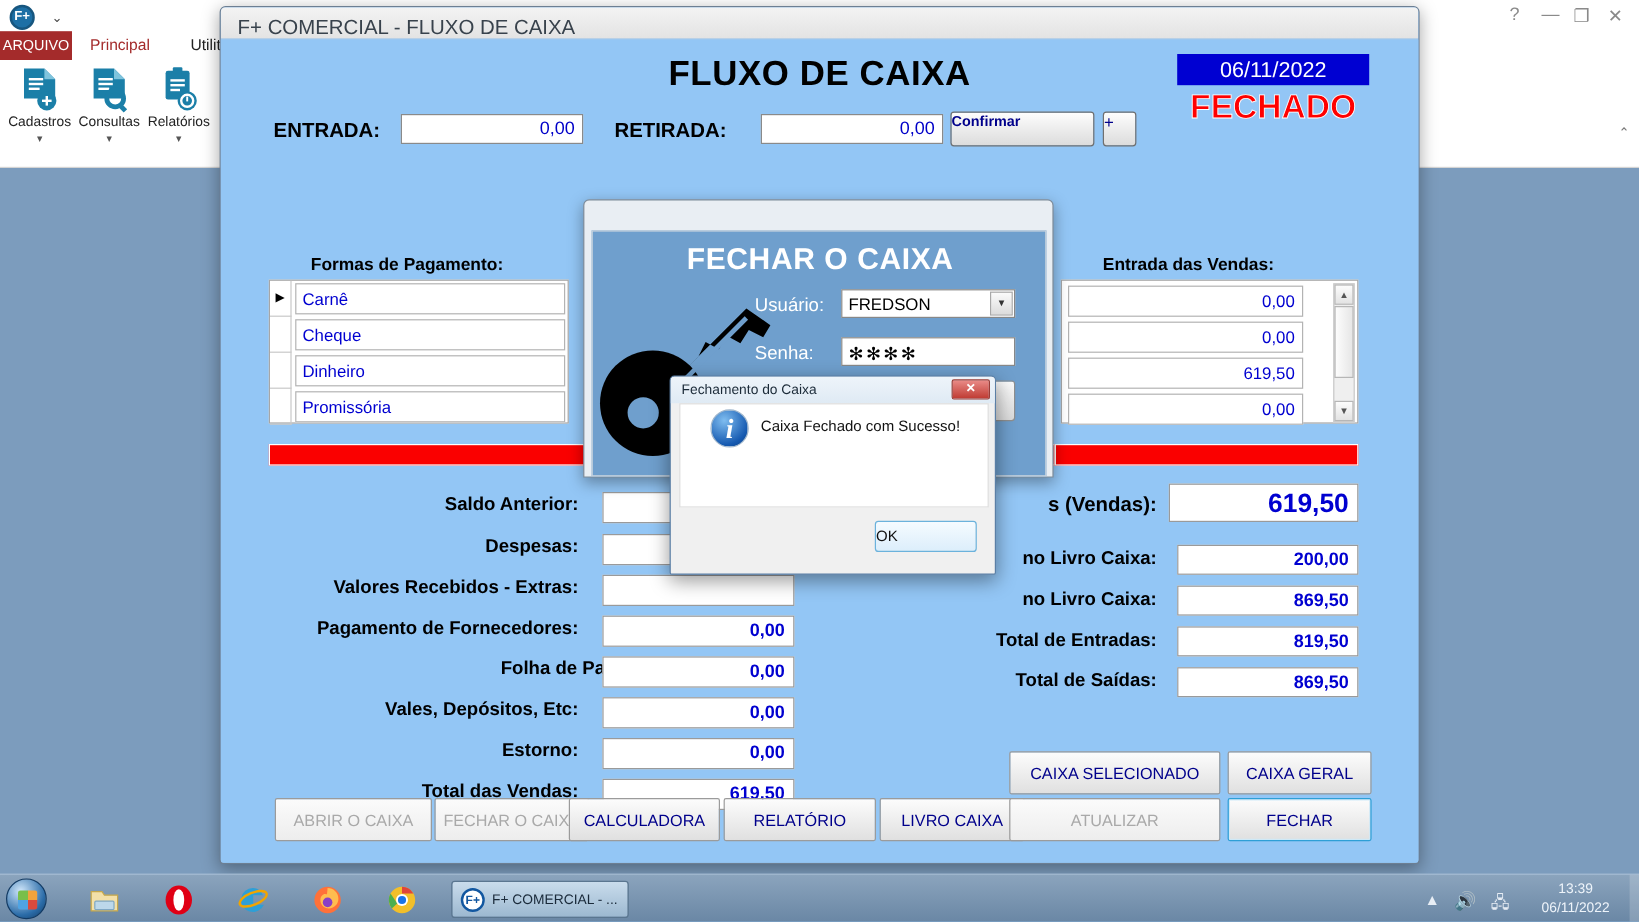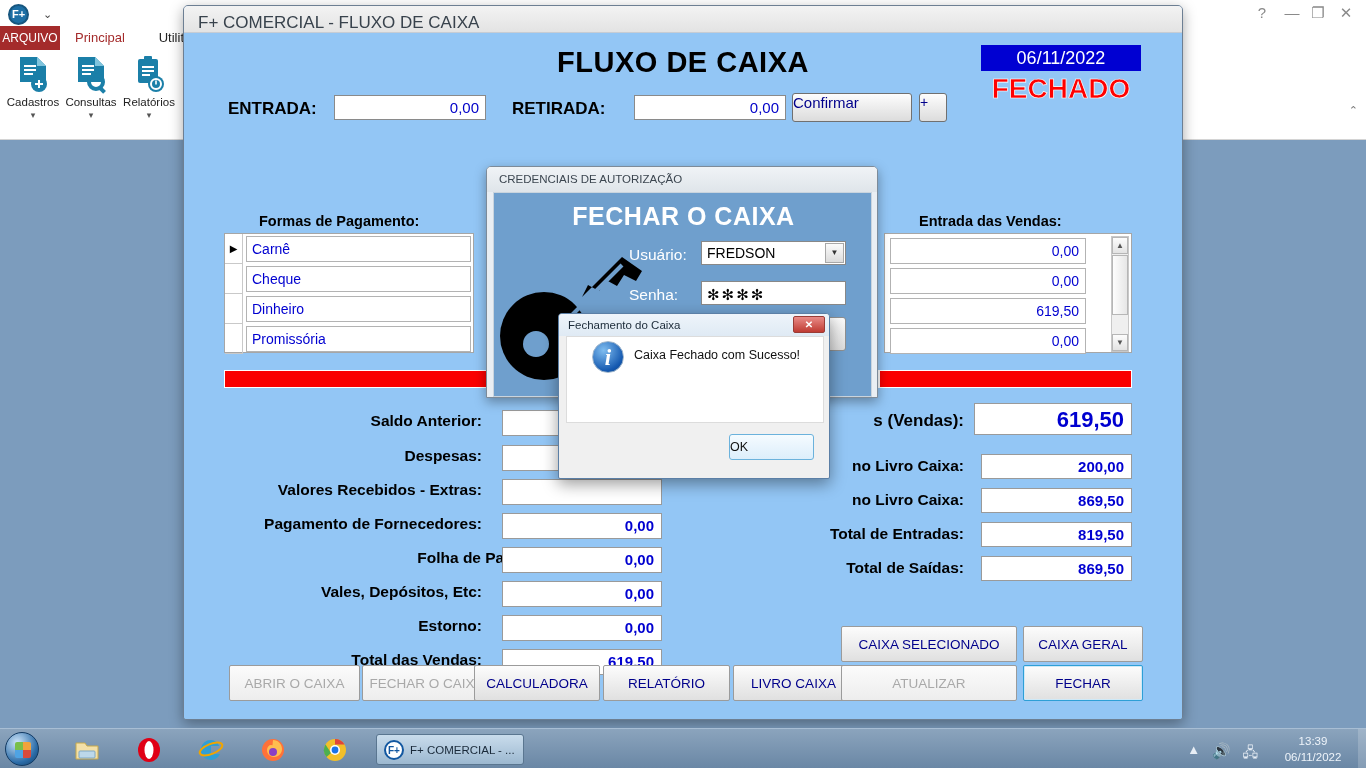--- a/index.html
+++ b/index.html
@@ -65,21 +65,21 @@
               color:#fff; font-size:18px; text-align:center; line-height:26px; }
   #fechado { position:absolute; left:797px; top:40px; width:160px; text-align:center;
              font-size:28px; font-weight:bold; color:#f00; -webkit-text-stroke:0.7px #fff; }
   .hdr-label { position:absolute; top:66px; font-size:17px; font-weight:bold; color:#000; }
   #lbl-entrada { left:44px; } #lbl-retirada { left:328px; }
   .hdr-input { position:absolute; top:62px; height:25px; background:#fff; border:1px solid #8a8a8a;
                font-size:15px; color:#0000c8; text-align:right; padding:3px 6px 0 0; }
   #inp-entrada { left:150px; width:152px; } #inp-retirada { left:450px; width:152px; }
   #btn-confirmar { position:absolute; left:608px; top:60px; width:120px; height:29px;
                    background:linear-gradient(#fdfdfd,#dcdcdc); border:1px solid #707070; border-radius:3px;
-                   color:#00008b; font-size:15px; }
+                   color:#00008b; font-size:12px;font-weight:bold; }
   #btn-plus { position:absolute; left:735px; top:60px; width:28px; height:29px;
               background:linear-gradient(#fdfdfd,#dcdcdc); border:1px solid #707070; border-radius:3px;
               color:#00008b; font-size:14px; }
 
   
   #station-band { position:absolute; left:0; top:100px; width:998px; height:46px; background:#6f9fcd; }
   #station-label { position:absolute; right:120px; top:11px; font-size:21px; font-weight:bold; color:#cfe4f8; }
   #station-value { position:absolute; right:24px; top:9px; width:72px; height:28px;
                    border:1px solid #bcd8f0; color:#e9f3fc; font-size:16px; text-align:center; line-height:26px; }
 
@@ -410,21 +410,20 @@
       <div class="btn" style="left:290px;top:632px;width:126px;height:36px;">CALCULADORA</div>
       <div class="btn" style="left:419px;top:632px;width:127px;height:36px;">RELATÓRIO</div>
       <div class="btn" style="left:549px;top:632px;width:121px;height:36px;">LIVRO CAIXA</div>
       <div class="btn disabled" style="left:657px;top:632px;width:176px;height:36px;">ATUALIZAR</div>
       <div class="btn focus" style="left:839px;top:632px;width:120px;height:36px;">FECHAR</div>
 
     </div>
   </div>
 
   <div id="cred-win">
-    <div id="cred-title">CREDENCIAIS DE AUTORIZAÇÃO</div>
     <div id="cred-body">
       <div id="cred-heading">FECHAR O CAIXA</div>
       <div id="key-icon">
         <svg width="155" height="150" viewBox="0 0 155 150">
           <circle cx="48" cy="95" r="44" fill="#000"></circle>
           <circle cx="40" cy="103" r="13" fill="#6f9fcd"></circle>
           <path d="M70 72 L126 16 L146 30 L140 40 L128 34 L121 45 L110 39 L103 50 L92 44 L86 56 Z" fill="#000"></path>
           <path d="M74 76 L126 24" stroke="#6f9fcd" stroke-width="4"></path>
         </svg>
       </div>

